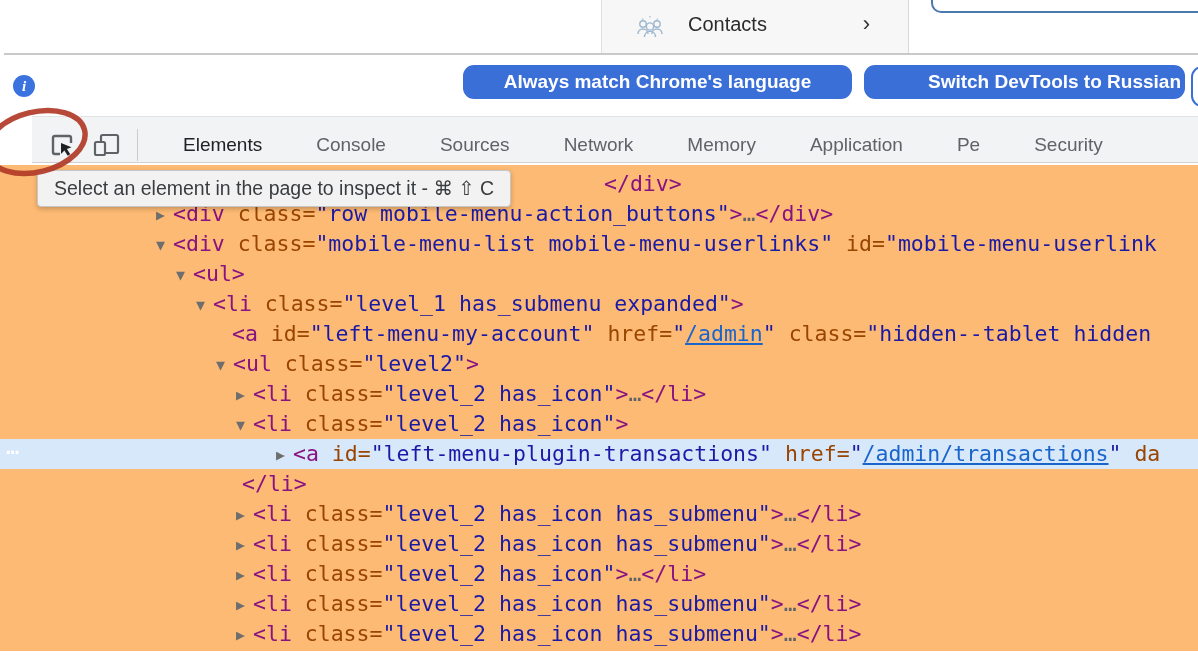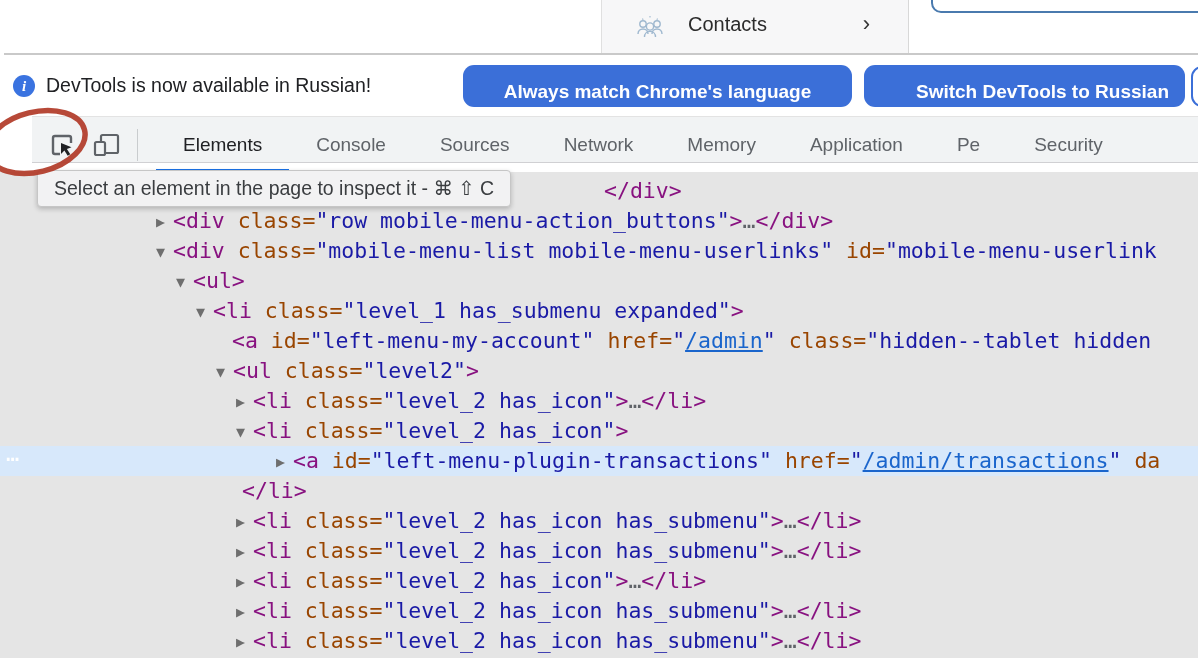--- a/index.html
+++ b/index.html
@@ -17,42 +17,42 @@
   .contacts-chevron { position:absolute; right:38px; top:11px; font-size:22px; color:#333; }
   .blue-box { position:absolute; left:927px; top:-32px; width:292px; height:45px; background:#fff;
               border:2.5px solid #4a7aae; border-radius:10px; }
 
   
   .infobar { position:absolute; left:0; top:55px; width:1198px; height:61px; background:#fff; }
   .info-icon { position:absolute; left:13px; top:20px; width:22px; height:22px; border-radius:50%;
                background:#3a73e0; color:#fff; font-size:15px; font-weight:bold; text-align:center;
                line-height:22px; font-family:"Liberation Serif", serif; font-style:italic; }
   .infobar-text { position:absolute; left:46px; top:19px; font-size:19.5px; color:#202124; }
-  .infobar-btn { position:absolute; top:10px; height:42px; background:#3b6fd8; color:#fff; border:none;
+  .infobar-btn { position:absolute; top:10px; height:34px; background:#3b6fd8; color:#fff; border:none;
                  border-radius:11px; font-size:19px; font-weight:bold; font-family:"Liberation Sans", sans-serif;
-                 cursor:pointer; padding:16px; text-align:center; }
+                 cursor:pointer; padding:4px; text-align:center; }
   .btn-match { left:463px; width:389px; }
   .btn-switch { left:864px; width:321px;text-align:right; }
   .btn-sliver { position:absolute; left:1191px; top:11px; width:40px; height:41px; background:#fff;
                 border:2px solid #3b6fd8; border-radius:11px; }
 
   
   .dt-toolbar { position:absolute; left:0; top:116px; width:1198px; height:47px; background:#f1f3f4;
                 border-top:1px solid #e3e3e3; border-bottom:1px solid #d0d0d3;margin-left:32px; }
   .tb-icon { position:absolute; top:13px; width:30px; height:30px; cursor:pointer; }
   .icon-inspect { left:15px; }
   .icon-device { left:60px; }
   .tb-sep { position:absolute; left:105px; top:12px; width:1px; height:32px; background:#c9ccce; }
   .tabs { position:absolute; left:124px; top:0; height:55px; display:flex; }
   .tab { padding:0 27px; line-height:55px; font-size:19px; color:#5f6368; cursor:pointer; position:relative; white-space:nowrap; }
   .tab.selected { color:#202124; }
   .tab.selected::after { content:""; position:absolute; left:0; right:0; bottom:0; height:3px; background:#1a73e8; }
 
   
-  .code-panel { position:absolute; left:0; top:172px; width:1198px; height:486px; background:#e5e5e5;
+  .code-panel { position:absolute; left:0; top:165px; width:1198px; height:486px; background:#fdba74;
                 overflow:hidden; padding-top:4px;
                 font-family:"DejaVu Sans Mono", monospace; font-size:21.5px; }
   .code-line { height:30px; line-height:30px; white-space:pre; position:relative; }
   .code-line.selected { background:#d7e8fb; }
   .line-content { display:inline-block; white-space:pre; }
   .tk-arrow { color:#6e6e6e; font-size:15px; display:inline-block; width:17px; vertical-align:1px; }
   .tk-tag { color:#881280; }
   .tk-attr { color:#994500; }
   .tk-val { color:#1a1aa6; }
   .tk-link { color:#1a65cc; text-decoration:underline; }
@@ -85,21 +85,20 @@
       <span class="contacts-label">Contacts</span>
       <span class="contacts-chevron">›</span>
     </div>
   </div>
   <div class="blue-box"></div>
   <div class="divider"></div>
 </div>
 
 <div class="infobar">
   <div class="info-icon">i</div>
-  <span class="infobar-text">DevTools is now available in Russian!</span>
   <button class="infobar-btn btn-match">Always match Chrome's language</button>
   <button class="infobar-btn btn-switch">Switch DevTools to Russian</button>
   <div class="btn-sliver"></div>
 </div>
 
 <div class="dt-toolbar">
   <svg class="tb-icon icon-inspect" viewBox="0 0 30 30" fill="none">
     <path d="M24 13V8a2 2 0 0 0-2-2H8a2 2 0 0 0-2 2v14a2 2 0 0 0 2 2h5" stroke="#5f6368" stroke-width="2.4"></path>
     <path d="M14 13l10.5 4.2-4.6 1.7 3.4 5.3-2.6 1.6-3.3-5.3-3.4 3.5z" fill="#202124"></path>
   </svg>

